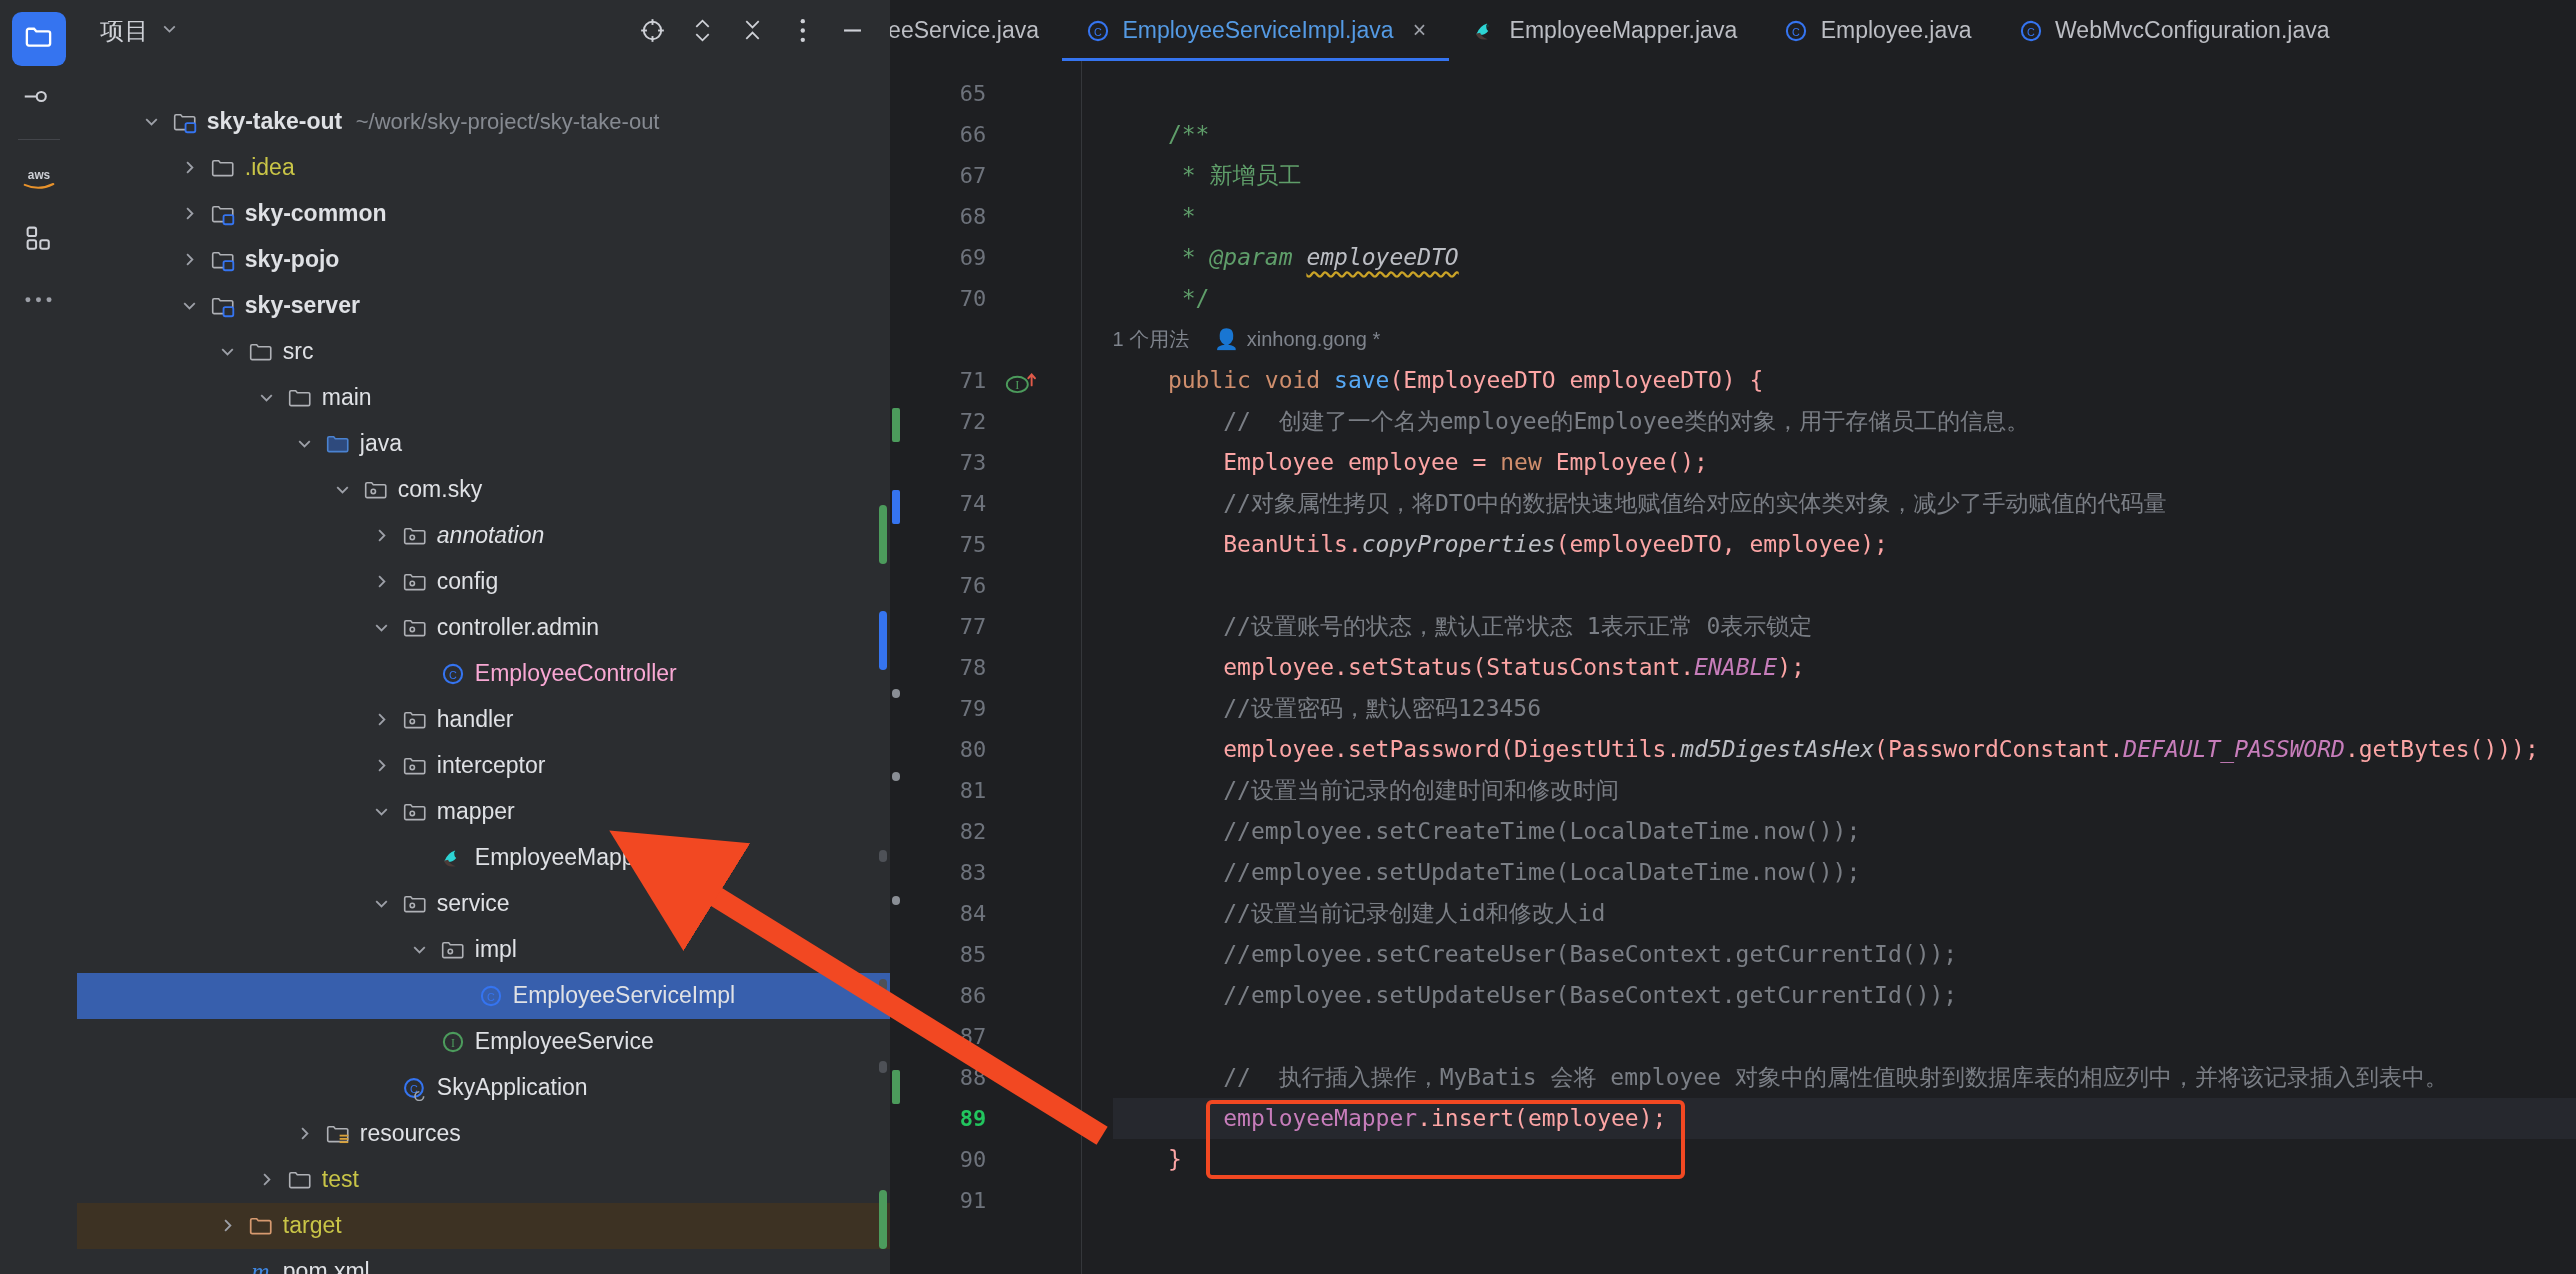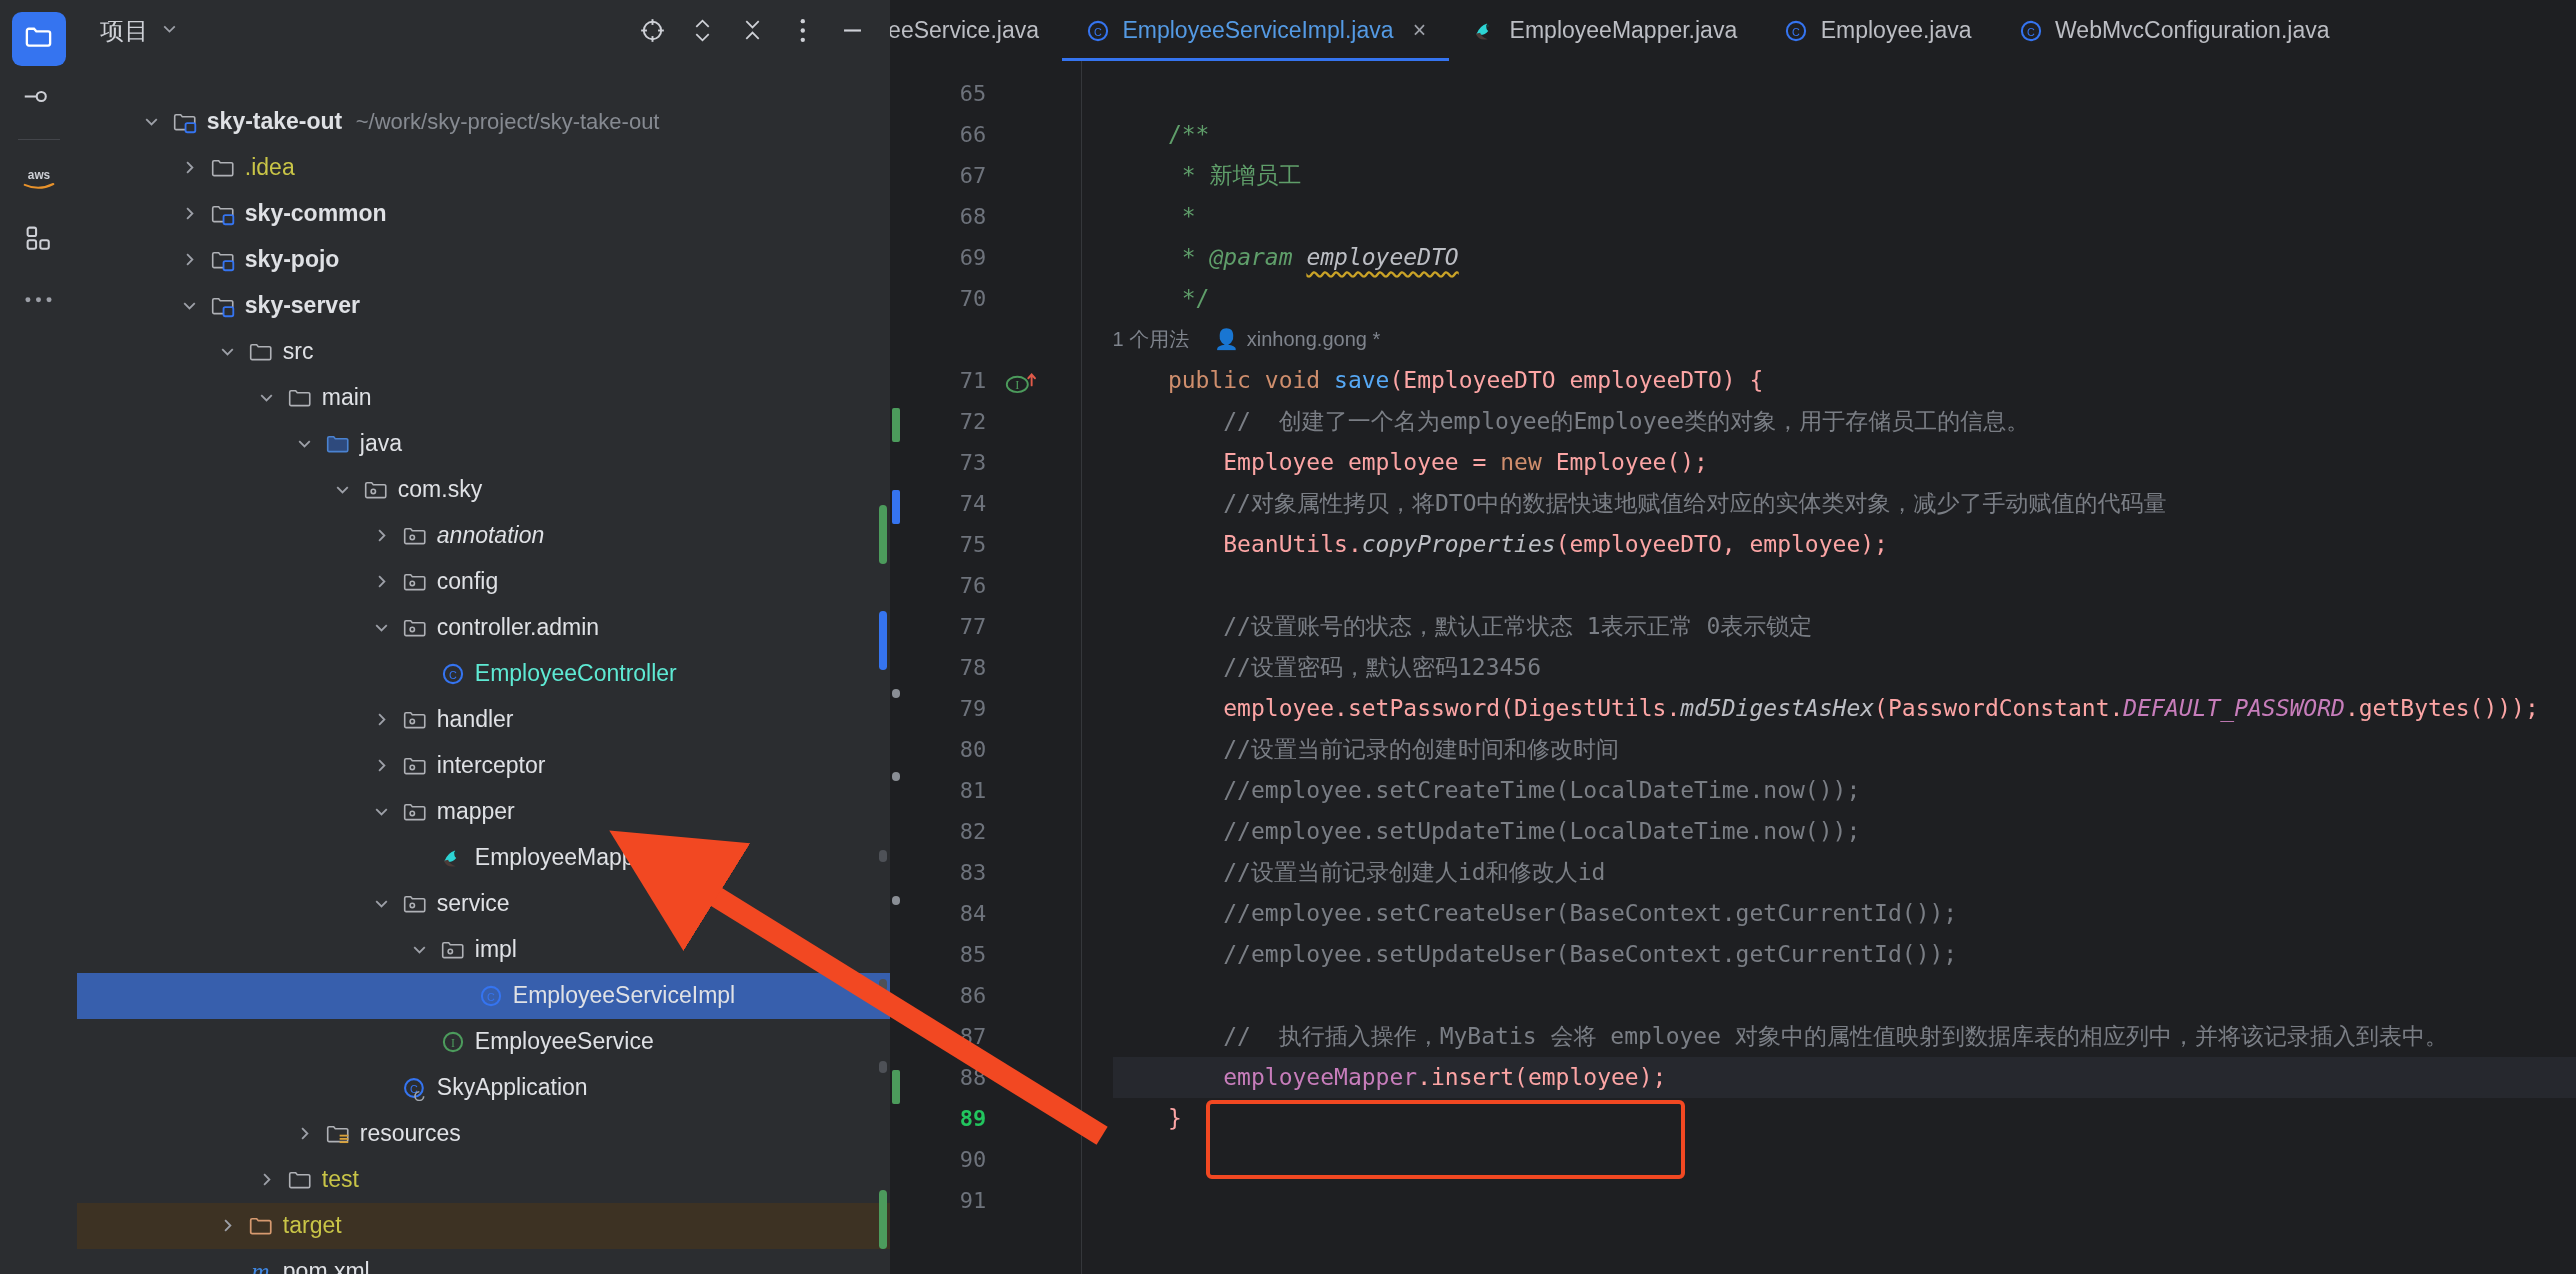--- a/index.html
+++ b/index.html
@@ -48,21 +48,21 @@
     padding-right:7.7px;
   }
   .row.selected  { background:#375FAD; }
   .row.excluded  { background:#3D3223; }
   .arrow { width:33px; flex:0 0 33px; display:flex; align-items:center; justify-content:center; }
   .arrow.empty { visibility:hidden; }
   .ico { width:33px; flex:0 0 33px; display:flex; align-items:center; justify-content:center; margin-right:5.8px; }
   .label { font-size:23px; }
   .label.bold { font-weight:700; }
   .label.yellowish { color:#C9C547; }
-  .label.classname { color:#5eead4; }
+  .label.classname { color:#f9a8d4; }
   .path { font-size:22px; color:#868A91; margin-left:13.4px; }
 
   
   .tree-scroll { position:absolute; right:2.9px; width:7.7px; border-radius:3.8px; background:#4E5157; }
 
   
   .editor { flex:1; background:#1E1F22; display:flex; flex-direction:column; min-width:0; position:relative;}
   .tabbar { height:61px; display:flex; align-items:stretch; background:#1E1F22; overflow:hidden; }
   .tab {
     display:flex; align-items:center; gap:11.5px;
@@ -661,20 +661,21 @@
           <div class="cl"><span class="t-doc">     * </span><span class="t-doctag">@param </span><span class="t-docpar">employeeDTO</span></div>
           <div class="cl"><span class="t-doc">     */</span></div>
           <div class="cl inlay" style="padding-left: 0px;"><span style="padding-left:0">1 个用法</span><span style="margin-left:25px">👤</span><span style="margin-left:7.7px">xinhong.gong *</span></div>
           <div class="cl"><span class="t-kw">    public void </span><span class="t-mth">save</span><span class="t-txt">(EmployeeDTO employeeDTO) {</span></div>
           <div class="cl"><span class="t-cmt">        //  创建了一个名为employee的Employee类的对象，用于存储员工的信息。</span></div>
           <div class="cl"><span class="t-txt">        Employee employee = </span><span class="t-kw">new </span><span class="t-txt">Employee();</span></div>
           <div class="cl"><span class="t-cmt">        //对象属性拷贝，将DTO中的数据快速地赋值给对应的实体类对象，减少了手动赋值的代码量</span></div>
           <div class="cl"><span class="t-txt">        BeanUtils.</span><span class="t-static">copyProperties</span><span class="t-txt">(employeeDTO, employee);</span></div>
           <div class="cl"></div>
           <div class="cl"><span class="t-cmt">        //设置账号的状态，默认正常状态 1表示正常 0表示锁定</span></div>
+          <div class="cl"><span class="t-txt">        employee.setStatus(StatusConstant.</span><span class="t-const">ENABLE</span><span class="t-txt">);</span></div>
           <div class="cl"><span class="t-cmt">        //设置密码，默认密码123456</span></div>
           <div class="cl"><span class="t-txt">        employee.setPassword(DigestUtils.</span><span class="t-static">md5DigestAsHex</span><span class="t-txt">(PasswordConstant.</span><span class="t-const">DEFAULT_PASSWORD</span><span class="t-txt">.getBytes()));</span></div>
           <div class="cl"><span class="t-cmt">        //设置当前记录的创建时间和修改时间</span></div>
           <div class="cl"><span class="t-cmt">        //employee.setCreateTime(LocalDateTime.now());</span></div>
           <div class="cl"><span class="t-cmt">        //employee.setUpdateTime(LocalDateTime.now());</span></div>
           <div class="cl"><span class="t-cmt">        //设置当前记录创建人id和修改人id</span></div>
           <div class="cl"><span class="t-cmt">        //employee.setCreateUser(BaseContext.getCurrentId());</span></div>
           <div class="cl"><span class="t-cmt">        //employee.setUpdateUser(BaseContext.getCurrentId());</span></div>
           <div class="cl"></div>
           <div class="cl"><span class="t-cmt">        //  执行插入操作，MyBatis 会将 employee 对象中的属性值映射到数据库表的相应列中，并将该记录插入到表中。</span></div>

